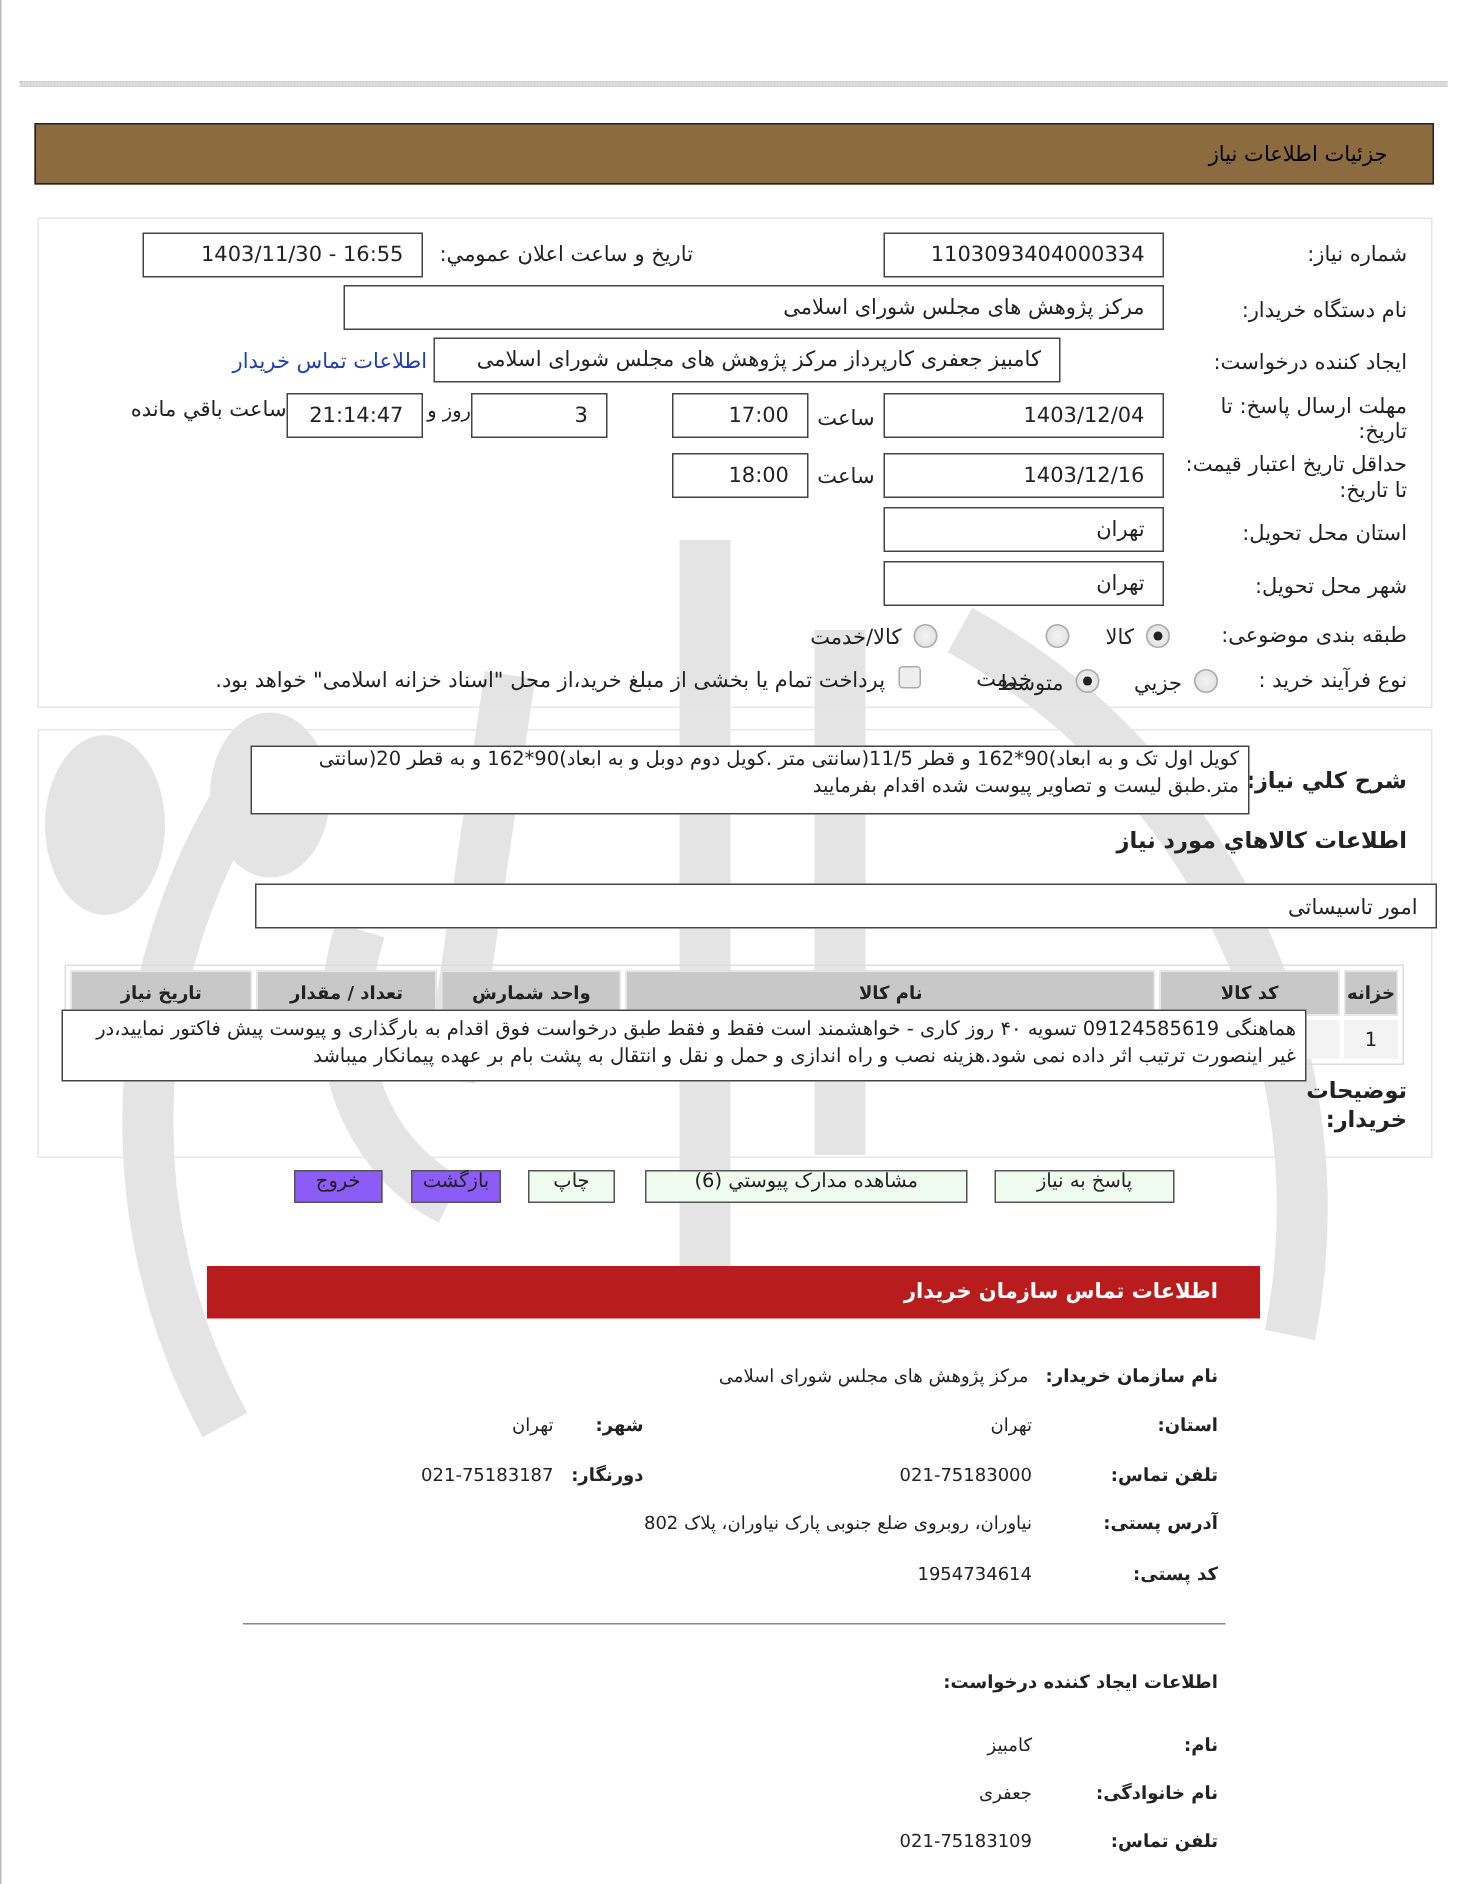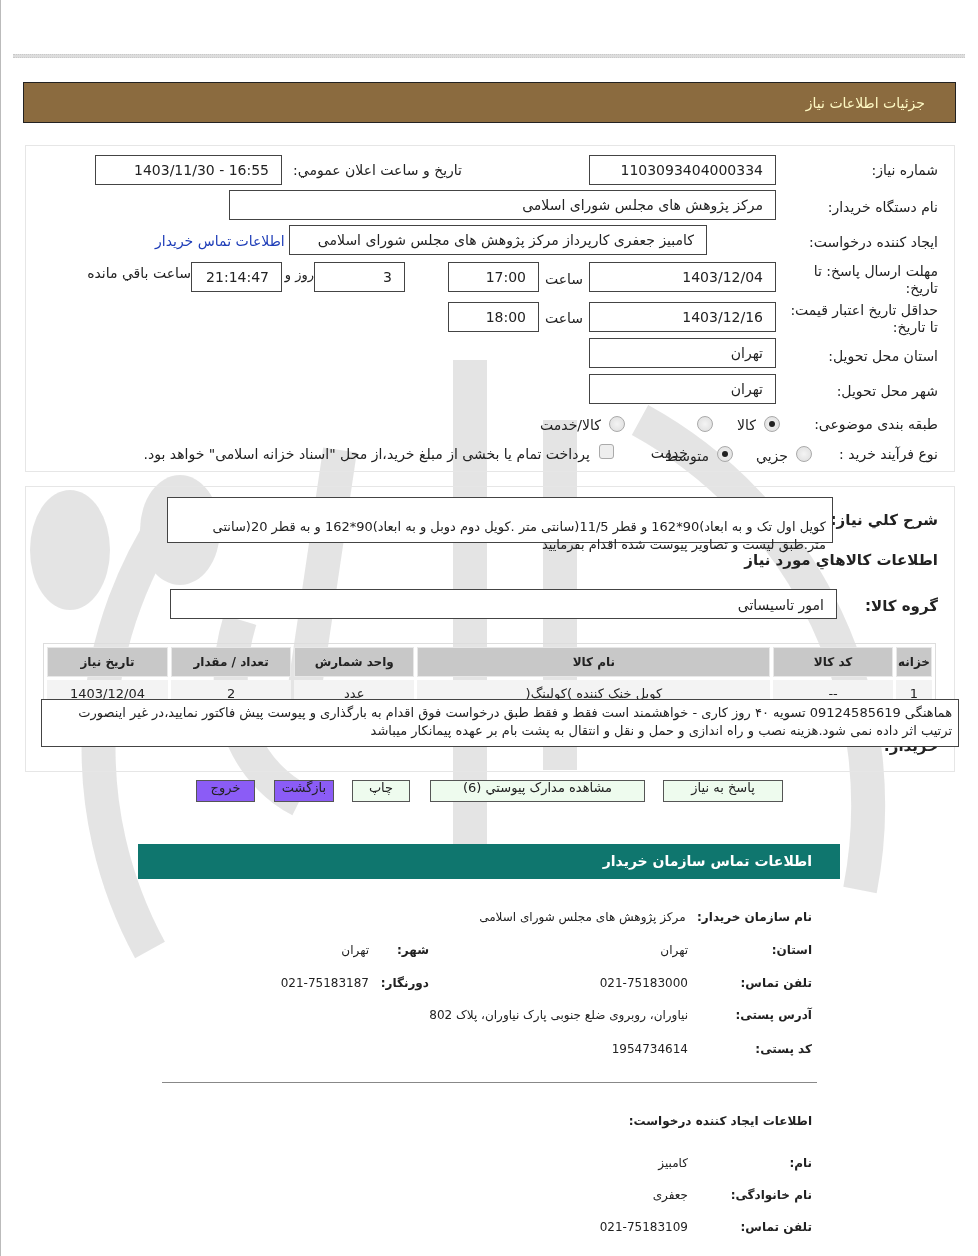--- a/index.html
+++ b/index.html
@@ -6,40 +6,40 @@
   body {
     width:978px; height:1256px; position:relative; overflow:hidden;
     font-family:"DejaVu Sans","Liberation Sans",sans-serif; font-size:13px; color:#222;
   }
   .leftline { position:absolute; left:0; top:0; width:1px; height:1256px; background:#bbb; }
   .dotted-rule { position:absolute; left:13px; right:13px; top:54px; height:2px;
     border-top:1px dotted #c9c9c9; border-bottom:1px dotted #c9c9c9; background:#ddd; }
   .watermark { position:absolute; left:0; top:300px; width:978px; height:700px; pointer-events:none; opacity:0.55; }
   .hdr-bar { position:absolute; left:23px; top:82px; width:933px; height:41px; background:#8b6b3f;
     border:1px solid #222; box-sizing:border-box; direction:rtl; }
-  .hdr-bar span { position:absolute; right:30px; top:12px; color:#fef9c3; font-size:14px; }
+  .hdr-bar span { position:absolute; right:30px; top:12px; color:#000000; font-size:14px; }
   .panel { position:absolute; border:1px solid #e6e6e6; box-sizing:border-box; }
   .lbl { position:absolute; direction:rtl; text-align:right; font-size:14px; color:#222; line-height:17px; }
   .box { position:absolute; border:1px solid #444; background:#fff; box-sizing:border-box;
     direction:rtl; text-align:right; padding:0 12px; font-size:14px; line-height:28px; }
   .box.ltr { direction:ltr; text-align:right; }
   .link { position:absolute; color:#1e3db8; font-size:14px; direction:rtl; }
   .radio { position:absolute; width:16px; height:16px; border-radius:50%; border:1px solid #aaa;
     background:radial-gradient(circle,#f4f4f4,#dcdcdc); box-sizing:border-box; }
   .radio.on::after { content:""; position:absolute; left:4px; top:4px; width:6px; height:6px; border-radius:50%; background:#222; }
   .chk { position:absolute; width:15px; height:15px; border:1px solid #aaa; border-radius:3px; background:#eee; box-sizing:border-box; }
   .bold { font-weight:bold; }
   table.items { position:absolute; left:43px; top:643px; width:893px; border-collapse:separate; border-spacing:3px; direction:rtl; border:1px solid #ddd; }
   table.items th { background:#c8c8c8; color:#222; font-size:12px; height:26px; font-weight:bold; border:1px solid #e8e8e8; }
   table.items td { background:#f3f3f3; text-align:center; font-size:13px; height:24px; }
   .btn { position:absolute; height:22px; box-sizing:border-box; border:1px solid #555; font-size:13px;
     text-align:center; line-height:14px; direction:rtl; }
   .btn.green { background:#eefbee; }
   .btn.red { background:#8b5cf6; }
-  .sec2 { position:absolute; left:138px; top:844px; width:702px; height:35px; background:#0f766e; direction:rtl; }
+  .sec2 { position:absolute; left:138px; top:844px; width:702px; height:35px; background:#b91c1c; direction:rtl; }
   .sec2 span { position:absolute; right:28px; top:9px; color:#fff; font-weight:bold; font-size:14px; }
   .kv { position:absolute; direction:rtl; font-size:12px; }
   .kv .k { font-weight:bold; }
   .hr { position:absolute; left:162px; top:1082px; width:655px; height:1px; background:#888; }
 </style>
 </head>
 <body>
 
 <div class="leftline"></div>
 <div class="dotted-rule"></div>
@@ -110,26 +110,26 @@
 <div class="radio" style="left:796px; top:446px;"></div>
 <div class="lbl" style="right:190px; top:448px;">جزيي</div>
 <div class="radio on" style="left:717px; top:446px;"></div>
 <div class="lbl" style="right:269px; top:448px;">متوسط</div>
 <div class="chk" style="left:599px; top:444px;"></div>
 <div class="lbl" style="right:388px; top:446px; white-space:nowrap;">پرداخت تمام یا بخشی از مبلغ خرید،از محل "اسناد خزانه اسلامی" خواهد بود.</div>
 
 <div class="panel" style="left:25px; top:486px; width:930px; height:286px;"></div>
 
 <div class="lbl bold" style="right:40px; top:512px; font-size:15px;">شرح کلي نیاز:</div>
-<div class="box" style="left:167px; top:497px; width:666px; height:46px; line-height:18px; padding:20px 6px; font-size:13px;">کویل اول تک و به ابعاد)90*162 و قطر 11/5(سانتی متر .کویل دوم دوبل و به ابعاد)90*162 و به قطر 20(سانتی متر.طبق لیست و تصاویر پیوست شده اقدام بفرمایید</div>
+<div class="box" style="left:167px; top:497px; width:666px; height:46px; line-height:18px; padding:0 6px; font-size:13px;">کویل اول تک و به ابعاد)90*162 و قطر 11/5(سانتی متر .کویل دوم دوبل و به ابعاد)90*162 و به قطر 20(سانتی متر.طبق لیست و تصاویر پیوست شده اقدام بفرمایید</div>
 
 <div class="lbl bold" style="right:40px; top:552px; font-size:15px;">اطلاعات کالاهاي مورد نیاز</div>
 
 <div class="lbl bold" style="right:40px; top:598px; font-size:15px;">گروه کالا:</div>
-<div class="box" style="left:170px; top:589px; width:667px; height:30px; line-height:30px;">امور تاسیساتی</div>
+<div class="box" style="left:170px; top:589px; width:788px; height:30px; line-height:30px;">امور تاسیساتی</div>
 
 <table class="items">
   <thead>
     <tr>
       <th style="width:28px;">خزانه</th>
       <th style="width:118px;">کد کالا</th>
       <th style="width:356px;">نام کالا</th>
       <th style="width:118px;">واحد شمارش</th>
       <th style="width:118px;">تعداد / مقدار</th>
       <th style="width:118px;">تاریخ نیاز</th>
@@ -141,21 +141,21 @@
       <td>--</td>
       <td>کویل خنک کننده )کولینگ(</td>
       <td>عدد</td>
       <td>2</td>
       <td>1403/12/04</td>
     </tr>
   </tbody>
 </table>
 
 <div class="lbl bold" style="right:40px; top:718px; width:64px; font-size:15px; line-height:19px;">توضیحات خریدار:</div>
-<div class="box" style="left:41px; top:699px; width:918px; height:48px; line-height:18px; padding:4px 6px; font-size:13px;">هماهنگی 09124585619 تسویه ۴۰ روز کاری - خواهشمند است فقط و فقط طبق درخواست فوق اقدام به بارگذاری و پیوست پیش فاکتور نمایید،در غیر اینصورت ترتیب اثر داده نمی شود.هزینه نصب و راه اندازی و حمل و نقل و انتقال به پشت بام بر عهده پیمانکار میباشد</div>
+<div class="box" style="left:41px; top:673px; width:830px; height:48px; line-height:18px; padding:4px 6px; font-size:13px;">هماهنگی 09124585619 تسویه ۴۰ روز کاری - خواهشمند است فقط و فقط طبق درخواست فوق اقدام به بارگذاری و پیوست پیش فاکتور نمایید،در غیر اینصورت ترتیب اثر داده نمی شود.هزینه نصب و راه اندازی و حمل و نقل و انتقال به پشت بام بر عهده پیمانکار میباشد</div>
 
 <div class="btn green" style="left:663px; top:780px; width:120px;">پاسخ به نیاز</div>
 <div class="btn green" style="left:430px; top:780px; width:215px;">مشاهده مدارک پیوستي (6)</div>
 <div class="btn green" style="left:352px; top:780px; width:58px;">چاپ</div>
 <div class="btn red" style="left:274px; top:780px; width:60px;">بازگشت</div>
 <div class="btn red" style="left:196px; top:780px; width:59px;">خروج</div>
 
 <div class="sec2">
   <span>اطلاعات تماس سازمان خریدار</span>
 </div>

